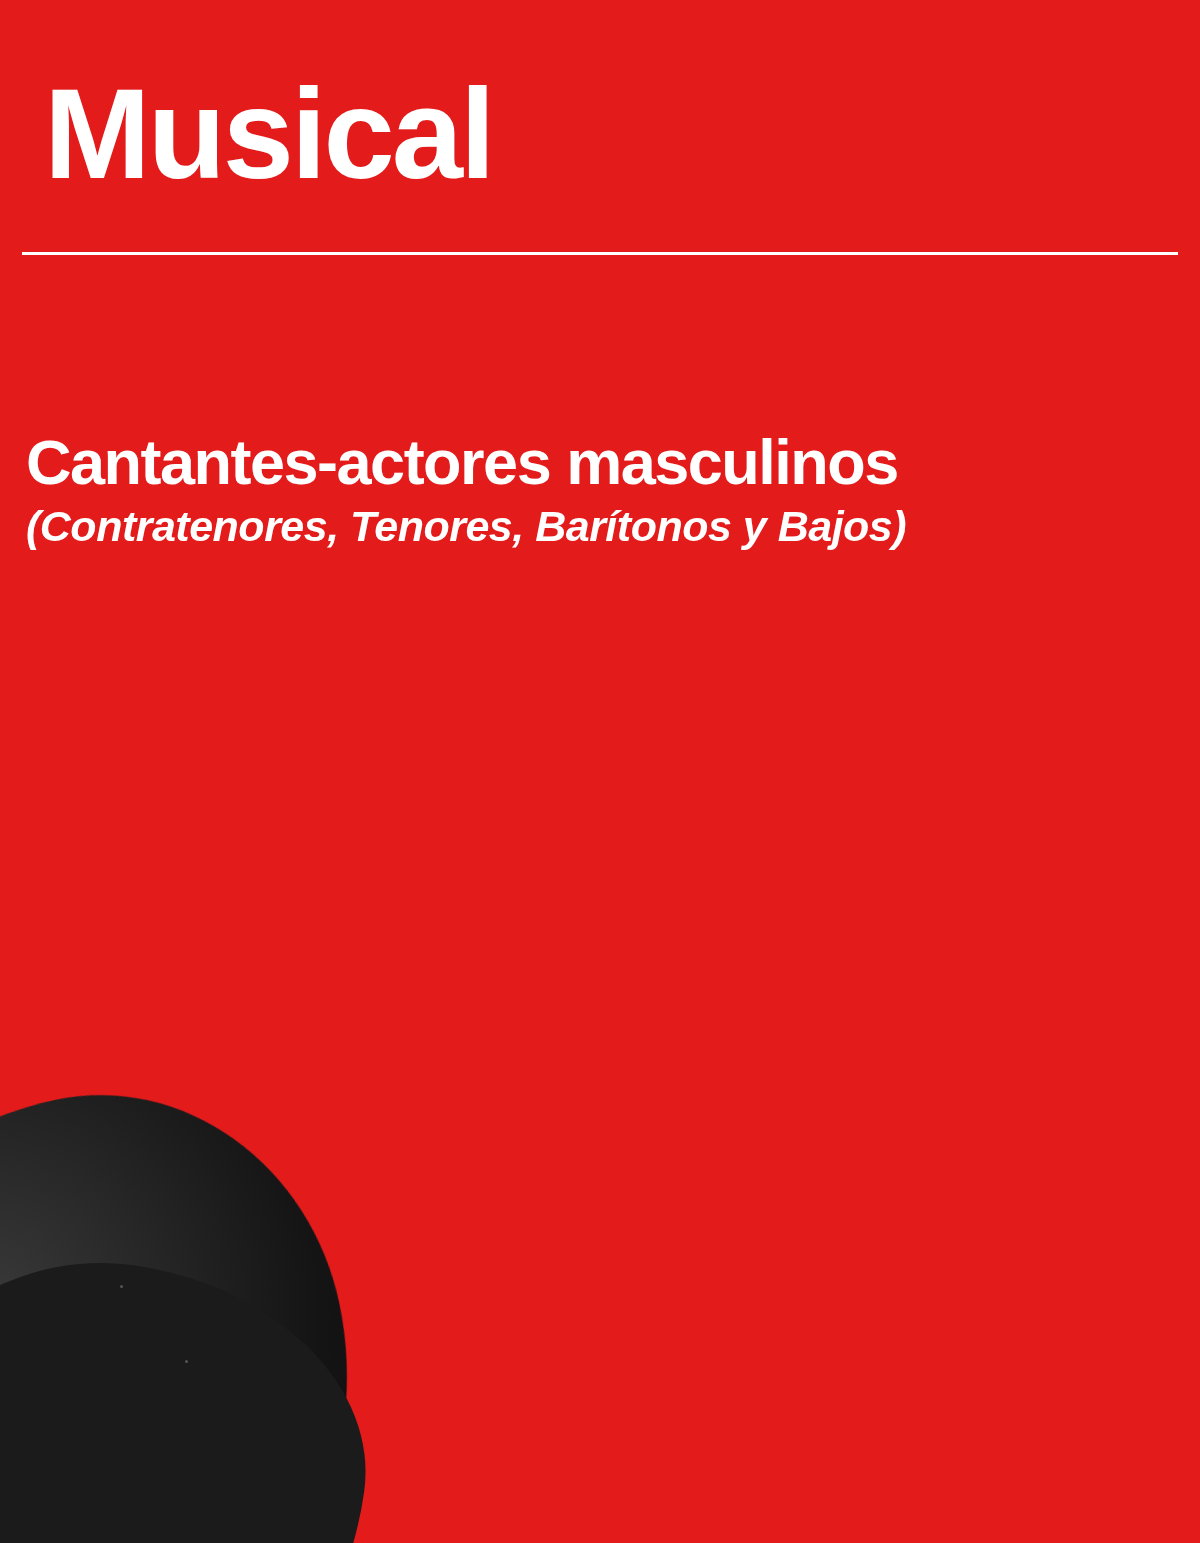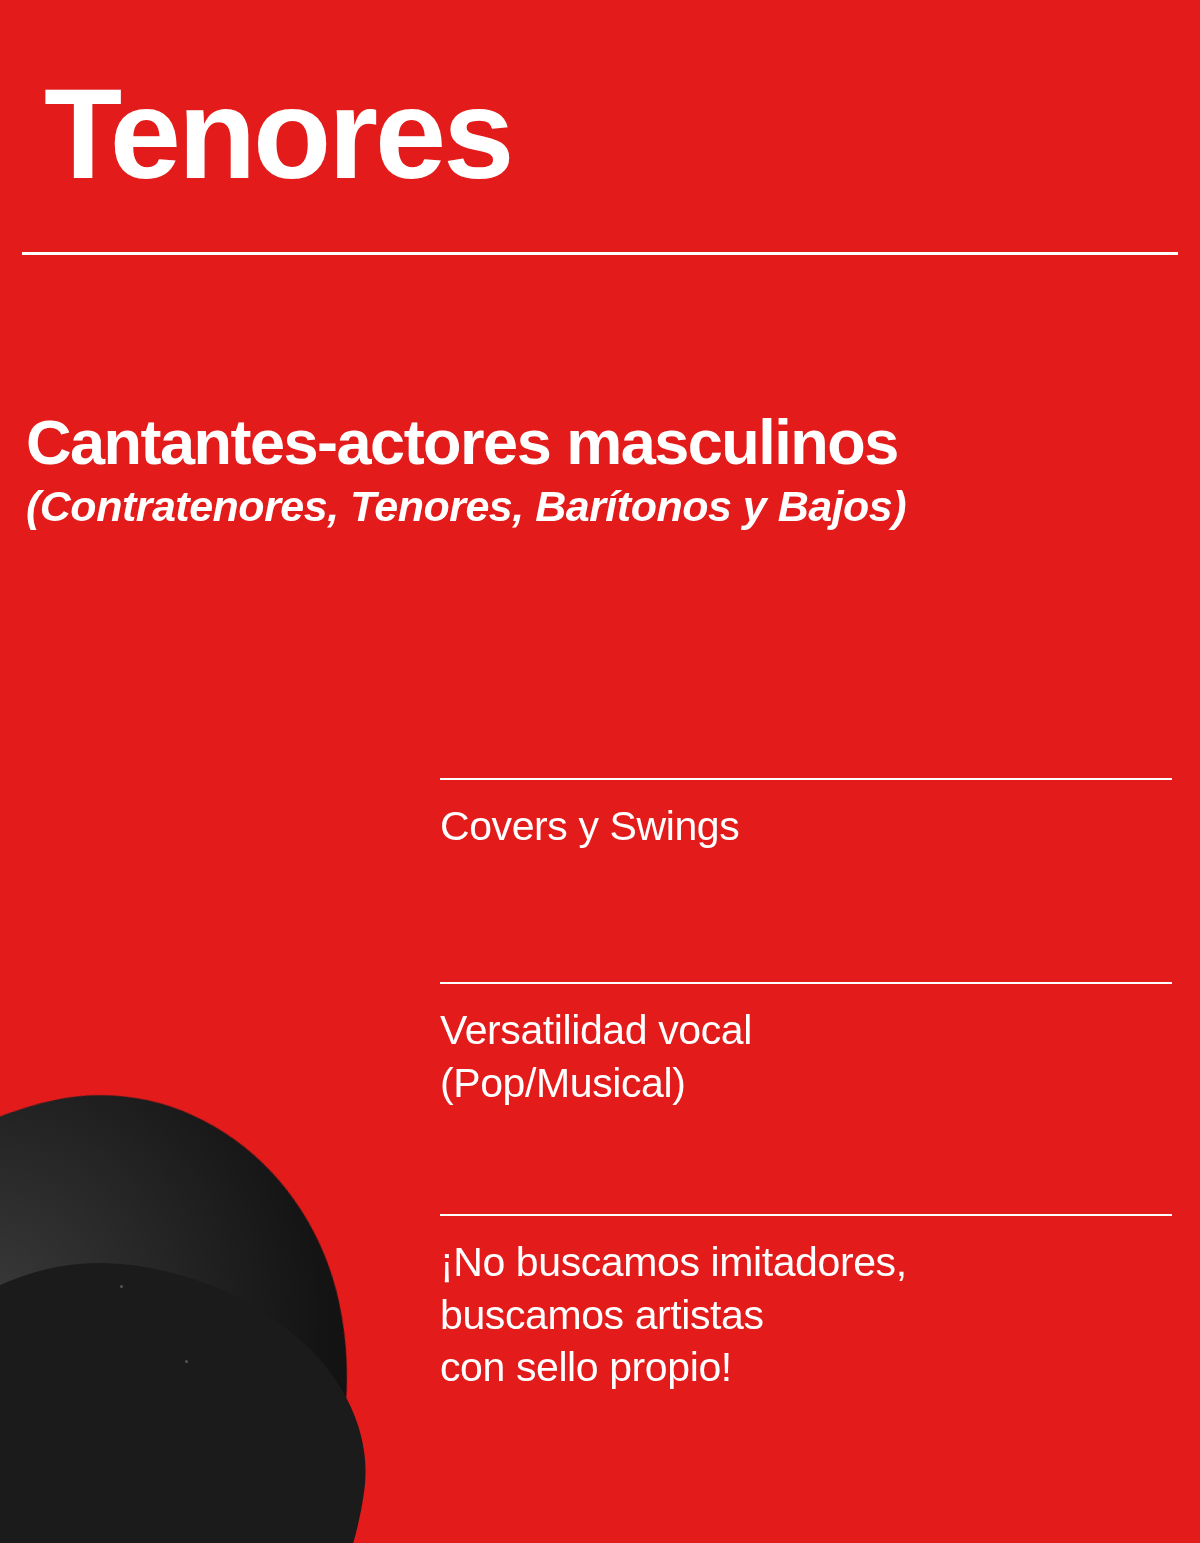--- a/index.html
+++ b/index.html
@@ -73,21 +73,21 @@
     left: 22px;
     right: 22px;
     top: 252px;
     height: 3px;
     background: #ffffff;
   }
 
   .subhead {
     position: absolute;
     left: 26px;
-    top: 408px;
+    top: 428px;
     color: #ffffff;
   }
   .subhead .line1 {
     font-size: 63px;
     font-weight: bold;
     letter-spacing: -1.5px;
     line-height: 1.08;
     white-space: nowrap;
   }
   .subhead .line2 {
@@ -134,44 +134,23 @@
 
 <div class="poster">
 
   <div class="blob"></div>
   <div class="blob2"></div>
   <div class="speck" style="left:120px; bottom:255px;"></div>
   <div class="speck" style="left:185px; bottom:180px;"></div>
 
   <div class="content">
 
-    <div class="title">Tenores</div>
+    <div class="title">Musical</div>
 
     <div class="rule-top"></div>
 
     <div class="subhead">
       <div class="line1">Cantantes-actores masculinos</div>
       <div class="line2">(Contratenores, Tenores, Barítonos y Bajos)</div>
     </div>
 
-    <div class="bullets">
-
-      <div class="bullet b1">
-        <div class="divider"></div>
-        <div class="btext">Covers y Swings</div>
-      </div>
-
-      <div class="bullet b2">
-        <div class="divider"></div>
-        <div class="btext">Versatilidad vocal
-(Pop/Musical)</div>
-      </div>
-
-      <div class="bullet b3">
-        <div class="divider"></div>
-        <div class="btext">¡No buscamos imitadores,
-buscamos artistas
-con sello propio!</div>
-      </div>
-
-    </div>
   </div>
 </div>
 
 </body></html>

